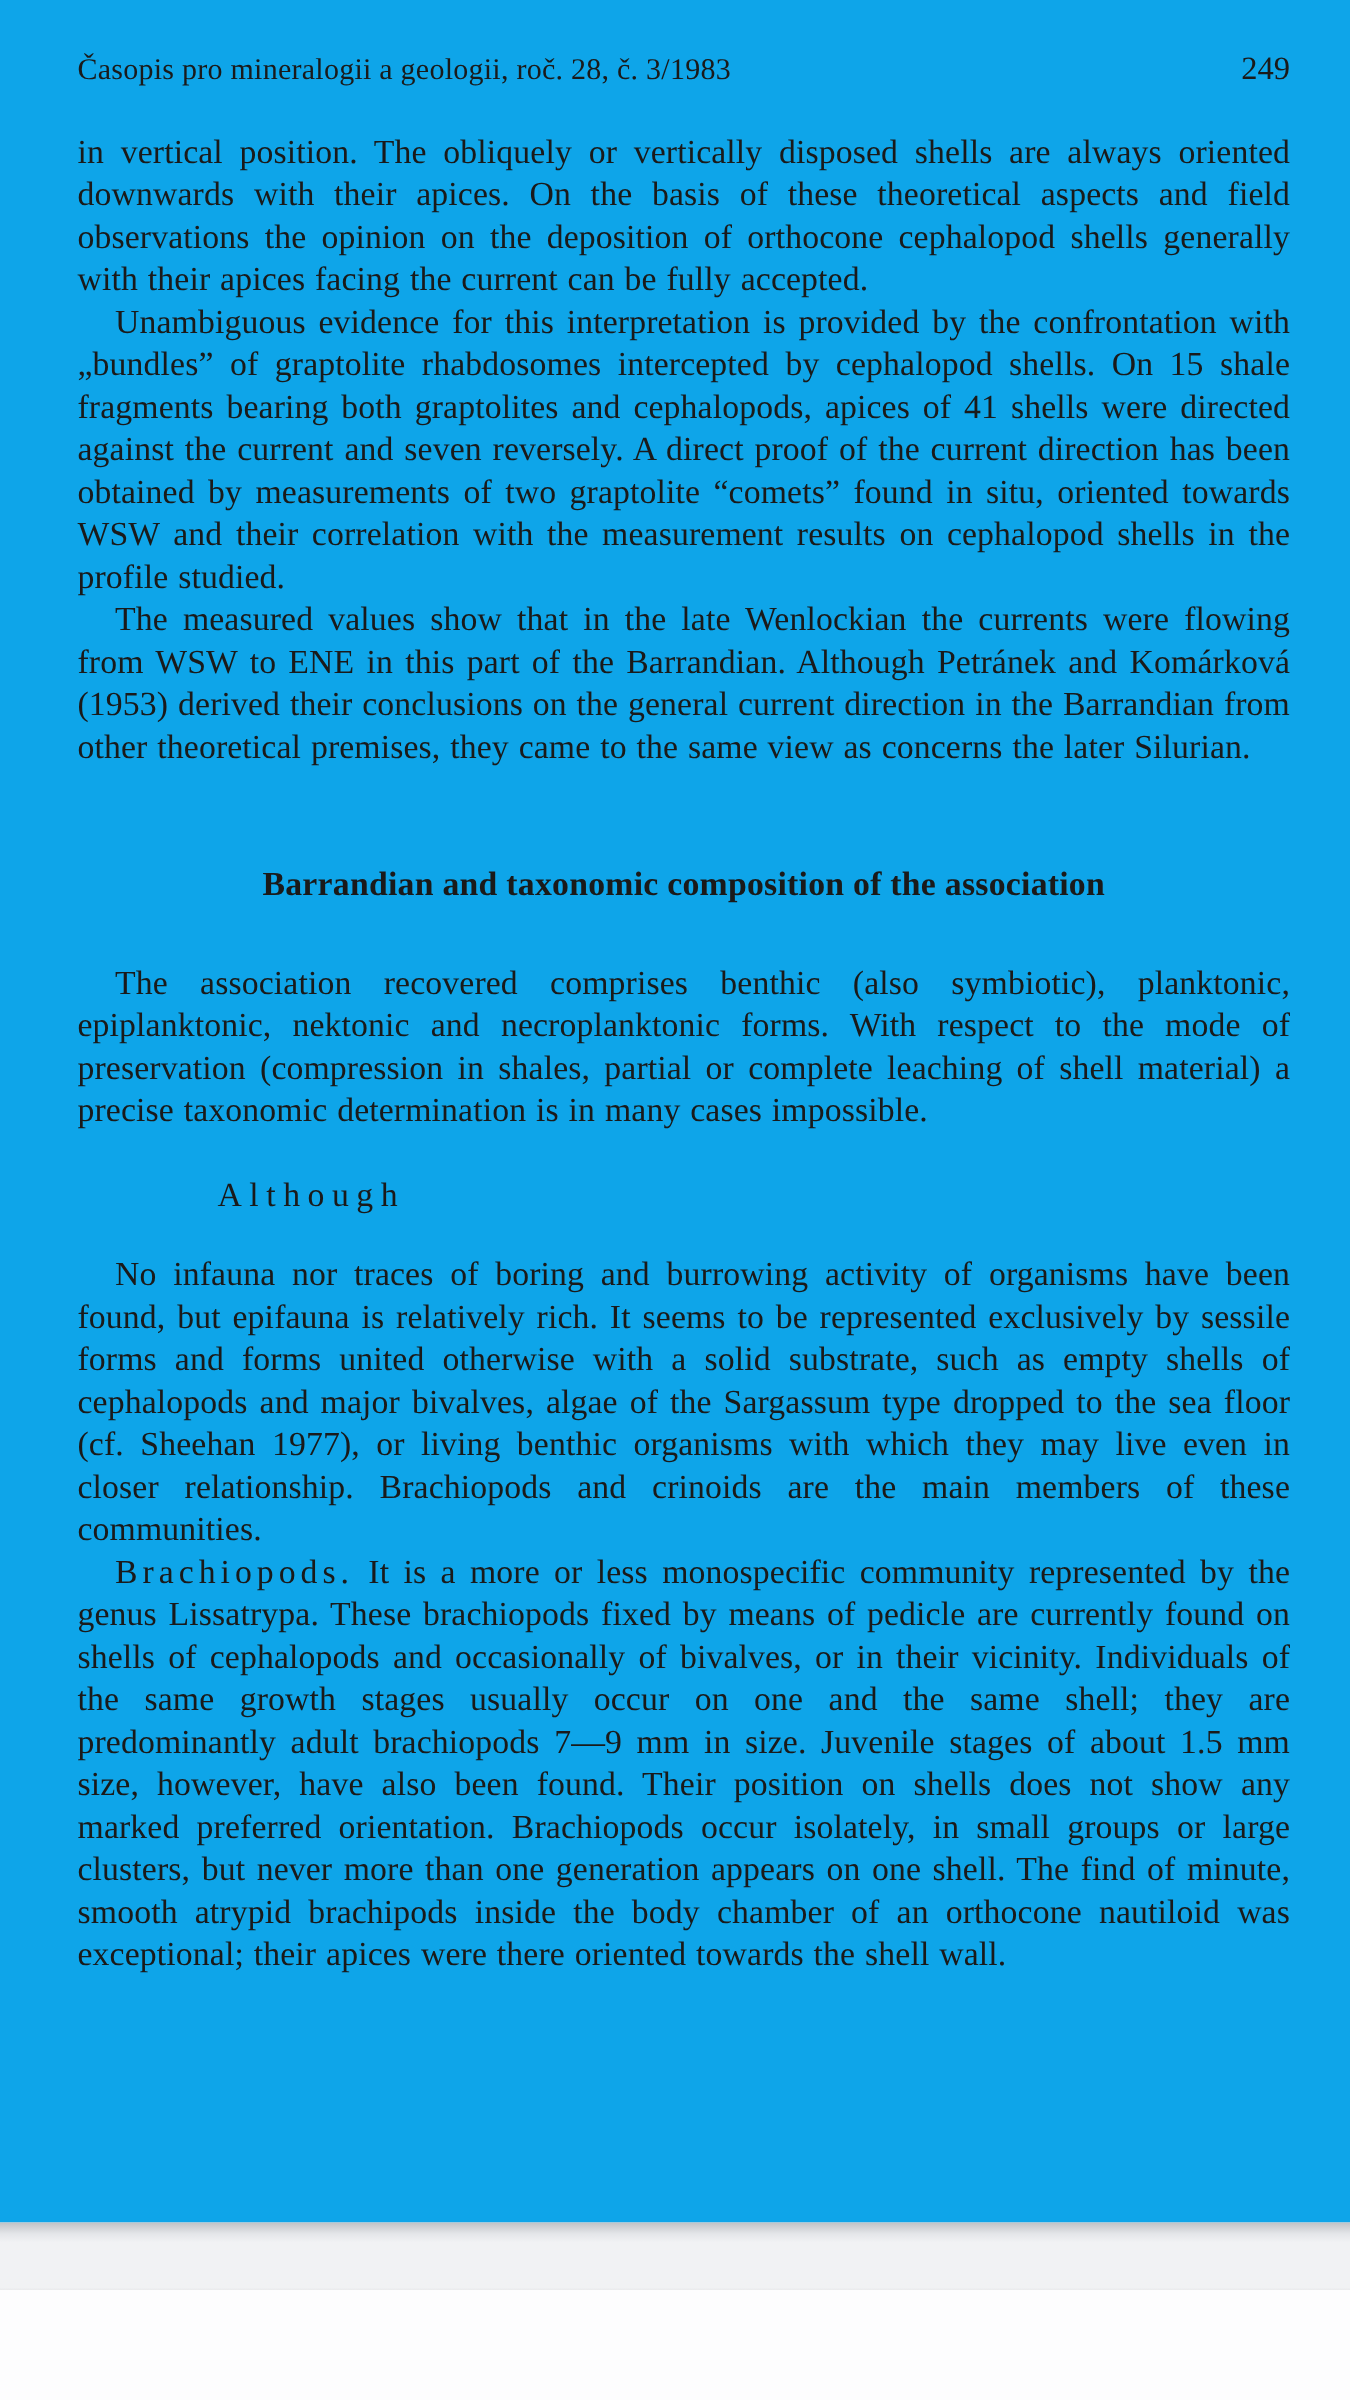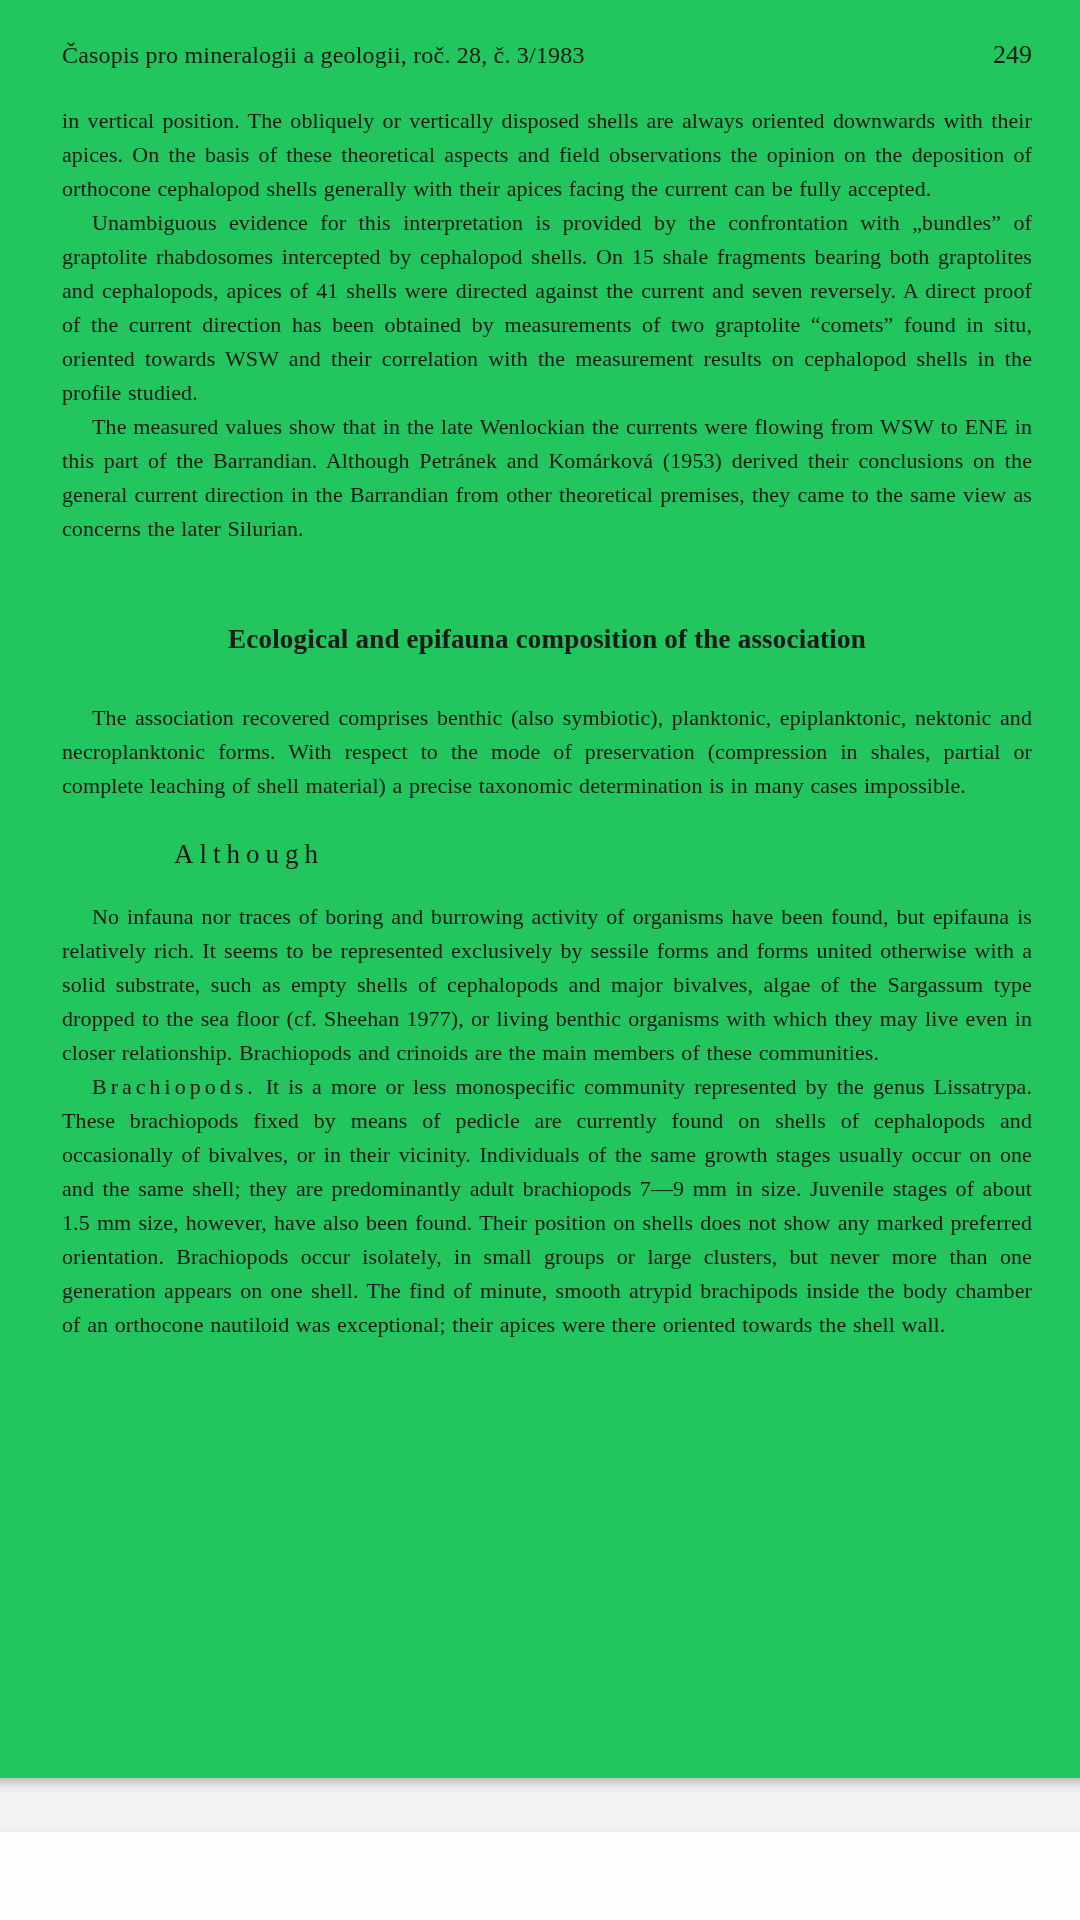--- a/index.html
+++ b/index.html
@@ -14,21 +14,21 @@
     overflow: hidden;
     font-family: "Liberation Serif", "DejaVu Serif", serif;
     color: #1a1a1a;
   }
   .scan-page {
     position: absolute;
     top: 0;
     left: 0;
     width: 1080px;
     height: 1778px;
-    background: #22c55e;
+    background: #0ea5e9;
   }
   .page-gap {
     position: absolute;
     top: 1778px;
     left: 0;
     width: 1080px;
     height: 54px;
     background: linear-gradient(to bottom, #bfc2c6 0px, #e4e6e9 9px, #f1f2f4 16px, #f1f2f4 52px, #e9eaec 54px);
   }
   .next-page {
@@ -53,21 +53,21 @@
     margin-bottom: 34px;
   }
   .running-head .journal {
     letter-spacing: 0.2px;
   }
   .running-head .pageno {
     font-size: 26px;
   }
   .para {
     margin: 0;
-    font-size: 22px;
+    font-size: 27px;
     line-height: 34px;
     text-align: justify;
     letter-spacing: 0.1px;
     word-spacing: 1px;
   }
   .para.indent {
     text-indent: 30px;
   }
   .section-heading {
     margin: 78px 0 46px 0;
@@ -91,21 +91,21 @@
 <div class="scan-page">
   <div class="page-inner">
     <div class="running-head">
       <span class="journal">Časopis pro mineralogii a geologii, roč. 28, č. 3/1983</span>
       <span class="pageno">249</span>
     </div>
     <div>
         <p class="para"><span>in vertical position. The obliquely or vertically disposed shells are always oriented downwards with their apices. On the basis of these theoretical aspects and field observations the opinion on the deposition of orthocone cephalopod shells generally with their apices facing the current can be fully accepted.</span></p>
         <p class="para indent"><span>Unambiguous evidence for this interpretation is provided by the confrontation with „bundles” of graptolite rhabdosomes intercepted by cephalopod shells. On 15 shale fragments bearing both graptolites and cephalopods, apices of 41 shells were directed against the current and seven reversely. A direct proof of the current direction has been obtained by measurements of two graptolite “comets” found in situ, oriented towards WSW and their correlation with the measurement results on cephalopod shells in the profile studied.</span></p>
         <p class="para indent"><span>The measured values show that in the late Wenlockian the currents were flowing from WSW to ENE in this part of the Barrandian. Although Petránek and Komárková (1953) derived their conclusions on the general current direction in the Barrandian from other theoretical premises, they came to the same view as concerns the later Silurian.</span></p>
-        <h2 class="section-heading">Ecological and epifauna composition of the association</h2>
+        <h2 class="section-heading">Barrandian and taxonomic composition of the association</h2>
         <p class="para indent"><span>The association recovered comprises benthic (also symbiotic), planktonic, epiplanktonic, nektonic and necroplanktonic forms. With respect to the mode of preservation (compression in shales, partial or complete leaching of shell material) a precise taxonomic determination is in many cases impossible.</span></p>
         <h3 class="subsection-heading">Although</h3>
         <p class="para indent"><span>No infauna nor traces of boring and burrowing activity of organisms have been found, but epifauna is relatively rich. It seems to be represented exclusively by sessile forms and forms united otherwise with a solid substrate, such as empty shells of cephalopods and major bivalves, algae of the </span><span class="italic">Sargassum</span><span> type dropped to the sea floor (cf. Sheehan 1977), or living benthic organisms with which they may live even in closer relationship. Brachiopods and crinoids are the main members of these communities.</span></p>
         <p class="para indent"><span class="spaced">Brachiopods.</span><span> It is a more or less monospecific community represented by the genus </span><span class="italic">Lissatrypa</span><span>. These brachiopods fixed by means of pedicle are currently found on shells of cephalopods and occasionally of bivalves, or in their vicinity. Individuals of the same growth stages usually occur on one and the same shell; they are predominantly adult brachiopods 7—9 mm in size. Juvenile stages of about 1.5 mm size, however, have also been found. Their position on shells does not show any marked preferred orientation. Brachiopods occur isolately, in small groups or large clusters, but never more than one generation appears on one shell. The find of minute, smooth atrypid brachipods inside the body chamber of an orthocone nautiloid was exceptional; their apices were there oriented towards the shell wall.</span></p>
       </div>
   </div>
 </div>
 
 <div class="page-gap"></div>
 <div class="next-page"></div>

